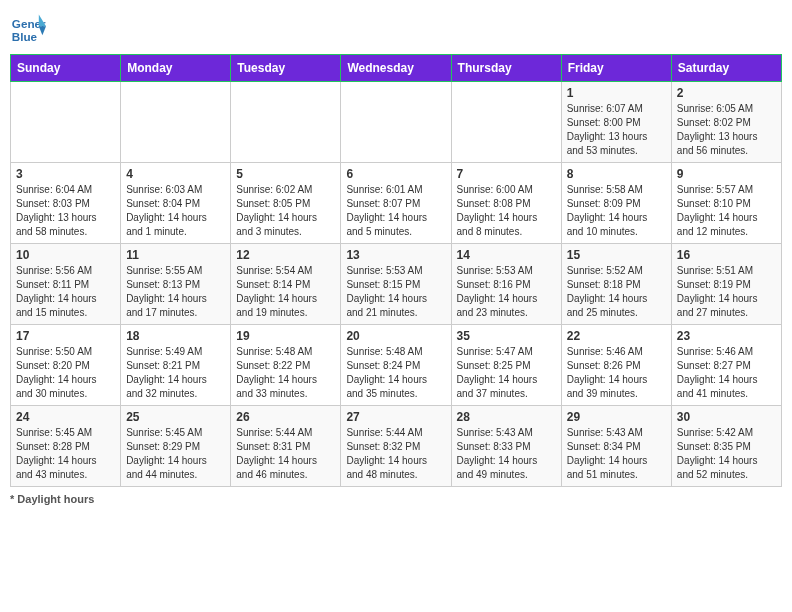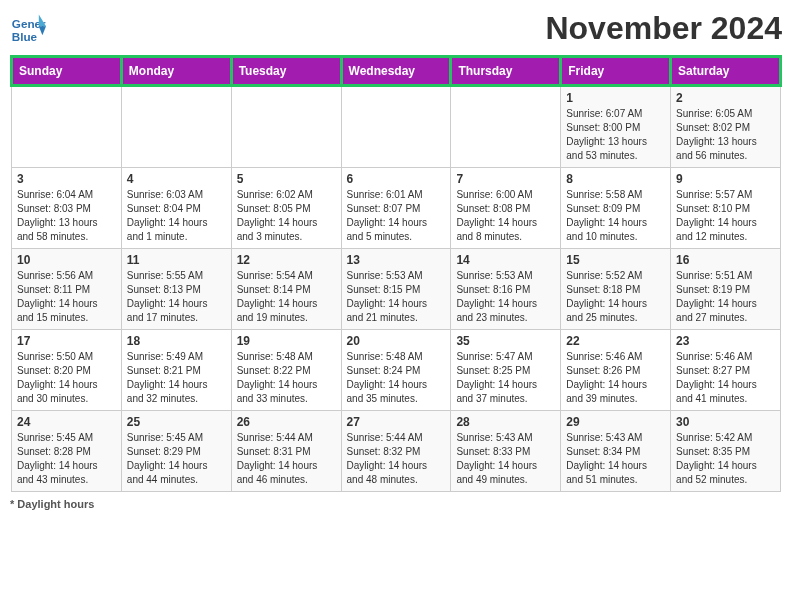--- a/index.html
+++ b/index.html
@@ -36,27 +36,27 @@
     .location {
       font-size: 14px;
       color: #555;
     }
     .calendar {
       width: 100%;
       border-collapse: collapse;
       font-size: 11px;
     }
     .calendar thead th {
-      background-color: #a21caf;
+      background-color: #6d28d9;
       color: #fff;
       text-align: left;
       padding: 6px 6px;
       font-size: 12px;
       font-weight: bold;
-      border: 3px solid #22c55e;
+      border: 1px solid #22c55e;
     }
     .calendar tbody td {
       vertical-align: top;
       border: 1px solid #ccc;
       padding: 4px 5px;
       height: 80px;
       width: 110px;
       background: #fff;
       color: #333;
     }
@@ -92,21 +92,20 @@
 <div class="header">
   <div class="logo">
     <svg class="logo-icon" viewBox="0 0 40 40">
       <text x="2" y="20" font-size="13" font-weight="bold" fill="#2c6fad">General</text>
       <text x="2" y="34" font-size="13" font-weight="bold" fill="#2c6fad">Blue</text>
       <polygon points="32,5 40,18 32,18" fill="#4baad4"></polygon>
       <polygon points="32,18 40,18 36,28" fill="#2c7ab5"></polygon>
     </svg>
   </div>
   <div class="title-block">
-    <div class="month-year">November 2024</div>
   </div>
 </div>
 
 <table class="calendar">
   <thead>
     <tr>
     <th>Sunday</th>
         <th>Monday</th>
         <th>Tuesday</th>
         <th>Wednesday</th>

